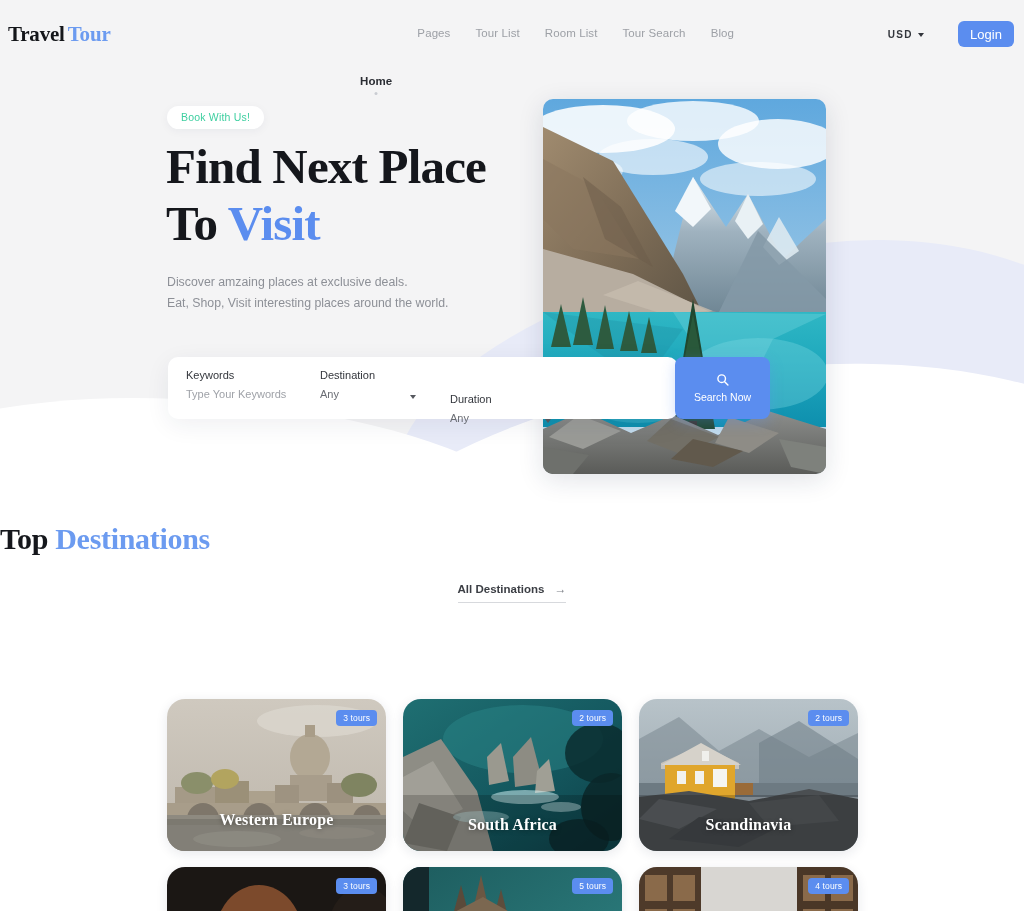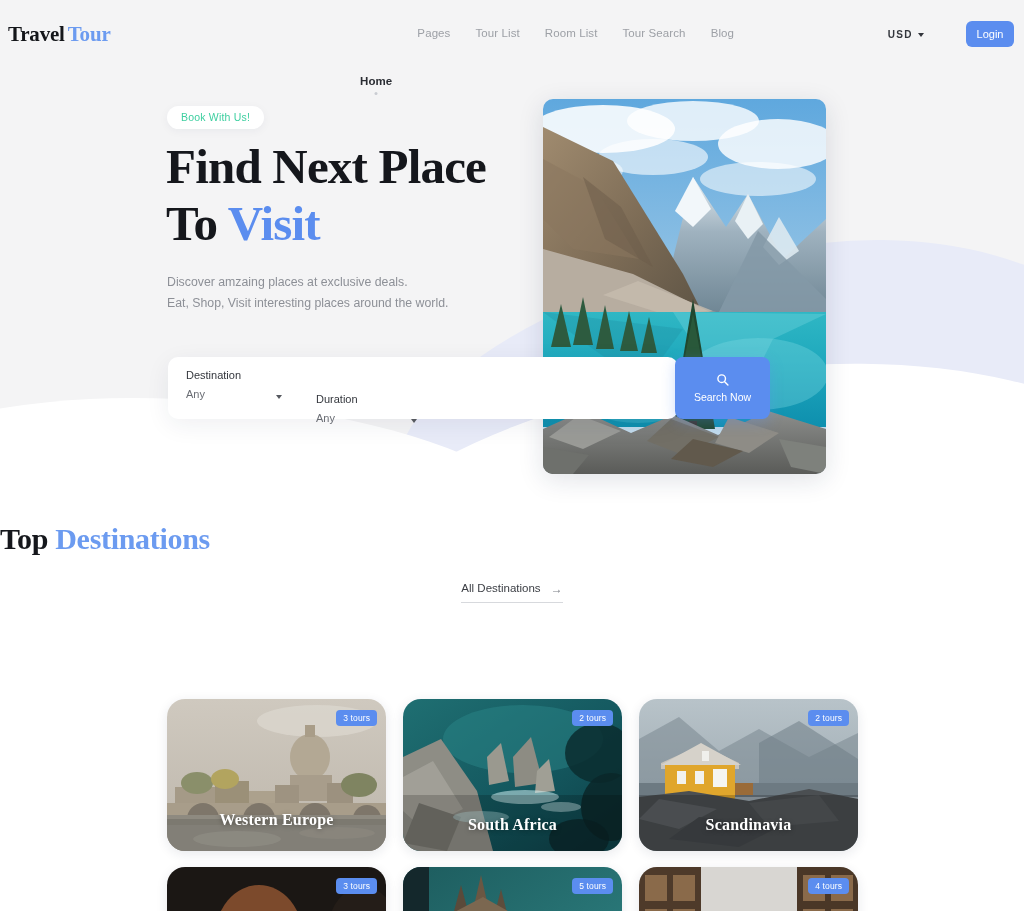--- a/index.html
+++ b/index.html
@@ -70,22 +70,22 @@
     position: absolute; right: 100px; top: 29px;
     font-size: 10px; font-weight: 700; color: #33363c; letter-spacing: 1.4px;
     display: flex; align-items: center; gap: 5px; cursor: pointer;
   }
   .caret-dn {
     width: 0; height: 0; border-left: 3.5px solid transparent;
     border-right: 3.5px solid transparent; border-top: 4px solid #33363c;
   }
   .login-btn {
     position: absolute; right: 10px; top: 21px;
-    width: 48px; height: 26px; border-radius: 6px; background: #5b8def;
-    color: #ffffff; font-size: 11px; border: none; cursor: pointer;
+    width: 56px; height: 26px; border-radius: 6px; background: #5b8def;
+    color: #ffffff; font-size: 13px; border: none; cursor: pointer;
     display: flex; align-items: center; justify-content: center;
     font-family: "Liberation Sans", sans-serif;
   }
 
   
   .hero { position: absolute; left: 0; top: 0; width: 1024px; height: 500px; z-index: 10; }
   .badge-pill {
     position: absolute; left: 167px; top: 106px;
     background: #ffffff; border-radius: 14px;
     padding: 5px 14px 6px 14px;
@@ -153,23 +153,23 @@
     font-family: "Liberation Serif", serif;
     font-size: 30px; font-weight: 700; color: #15171c; letter-spacing: -0.3px;
   }
   .sec-title .accent { color: #6c9bf0; }
   .sec-sub {
     text-align: center; margin-top: 16px;
     font-size: 12px; line-height: 21px; color: #8d9097;
   }
   .all-link-wrap { display: flex; justify-content: center; margin-top: 26px; }
   .all-link {
-    display: inline-flex; align-items: flex-start; gap: 10px;
+    display: inline-flex; align-items: center; gap: 10px;
     font-size: 11.5px; color: #3b3e44; cursor: pointer;
-    padding-bottom: 6px; border-bottom: 1px solid #d7d9dd;
+    padding-bottom: 6px; border-bottom: 1px solid #d7d9dd; font-weight: bold;
   }
   .arrow-r { color: #7c7f86; font-size: 12px; }
 
   
   .cards {
     position: absolute; left: 167px; top: 699px;
     width: 692px;
     display: grid; grid-template-columns: repeat(3, 219px);
     gap: 16px 17px;
   }
@@ -318,20 +318,24 @@
         <polygon points="36,316 78,332 40,350 6,338" fill="#9a9b97"></polygon>
         <polygon points="128,320 176,338 140,356 104,342" fill="#726f66"></polygon>
         <polygon points="186,318 236,334 206,354 172,344" fill="#8e8c86"></polygon>
         <polygon points="150,340 200,352 170,368 128,360" fill="#61594c"></polygon>
         <polygon points="0,348 46,356 30,375 0,375" fill="#6e706c"></polygon>
         <polygon points="236,340 283,348 283,375 248,368" fill="#7e817c"></polygon>
       </svg>
     </div>
 
     <div class="search-bar">
+      <div class="sf keywords">
+        <div class="sf-label">Keywords</div>
+        <div class="sf-val">Type Your Keywords</div>
+      </div>
       <div class="sf dest">
         <div class="sf-label">Destination</div>
         <div class="sf-val filled">Any</div>
         <span class="sel-caret"></span>
       </div>
       <div class="sf dur">
         <div class="sf-label">Duration</div>
         <div class="sf-val filled">Any</div>
         <span class="sel-caret"></span>
       </div>

